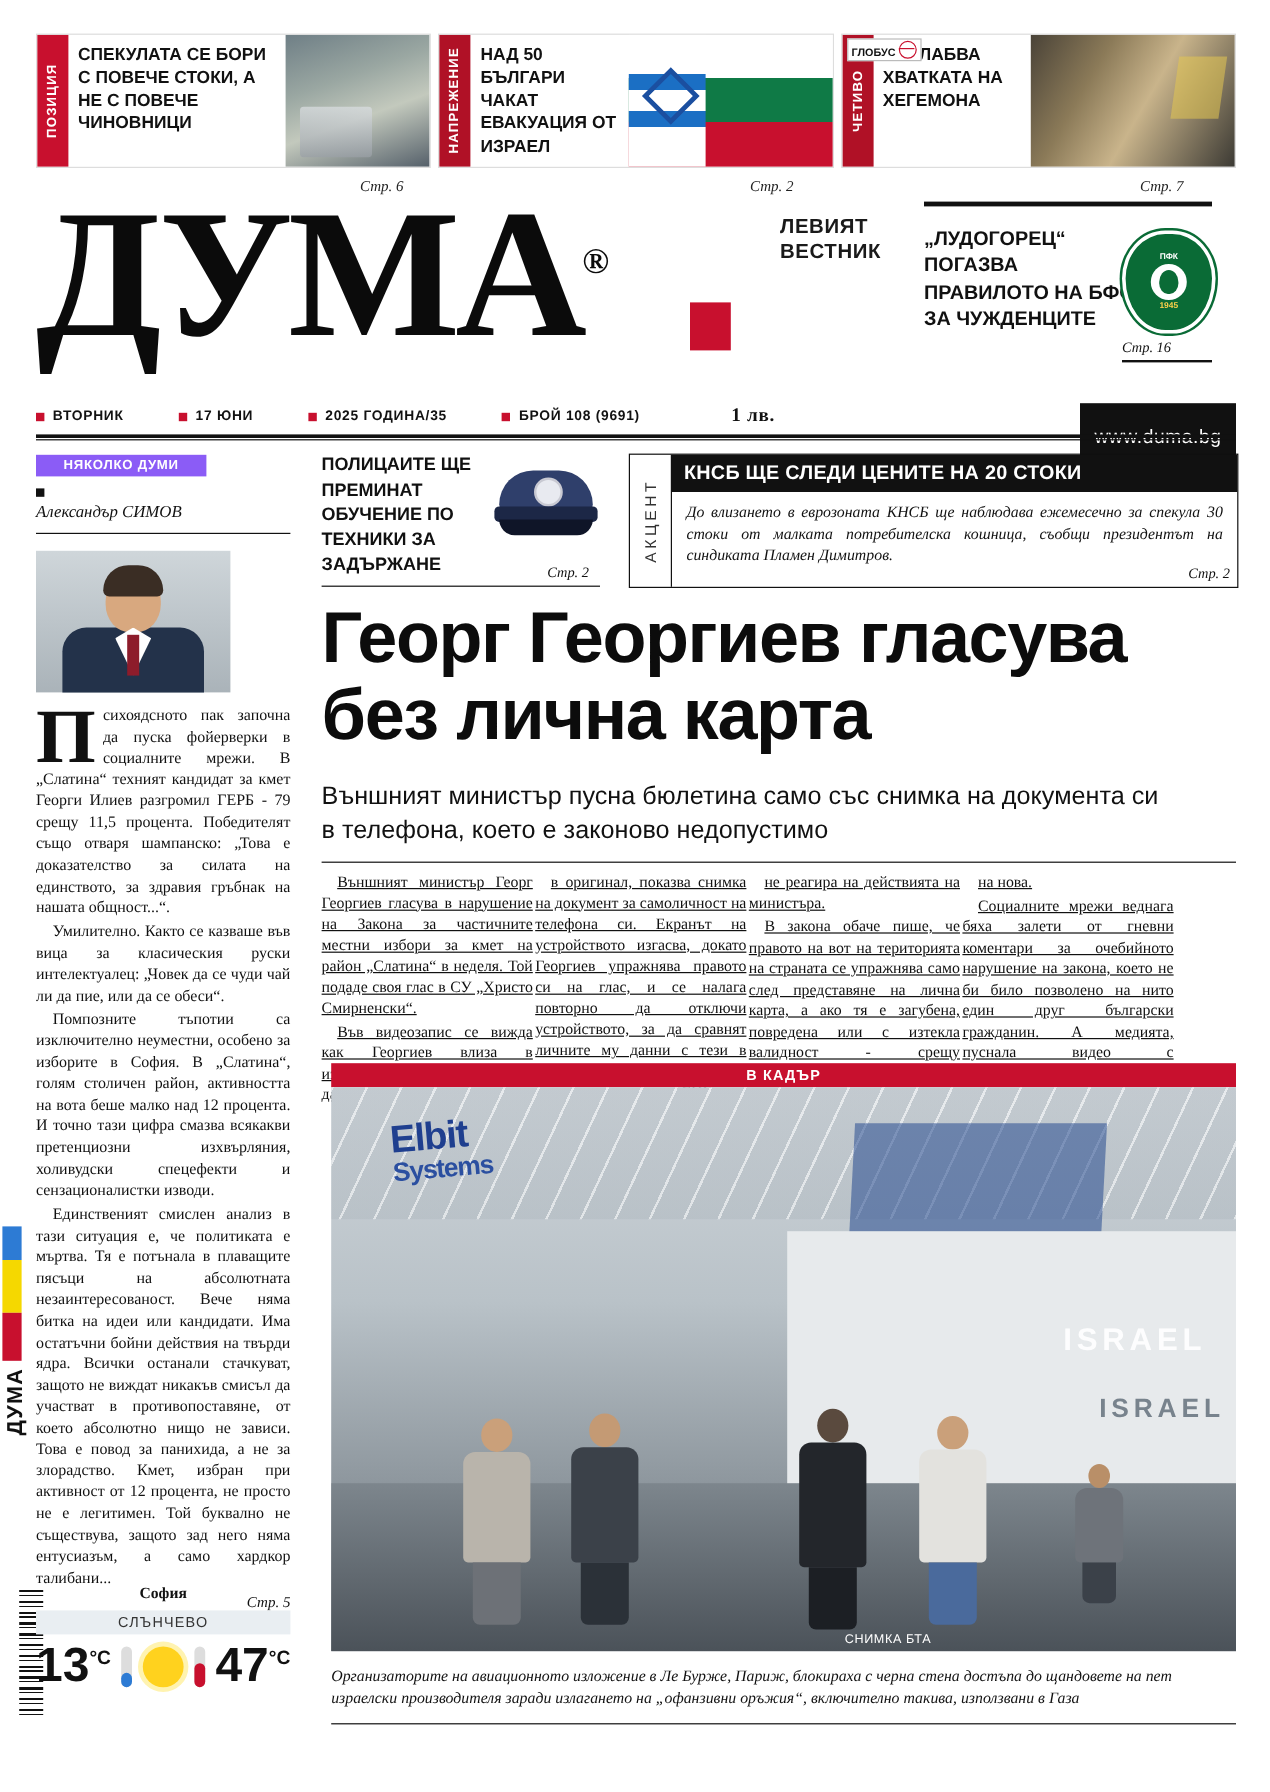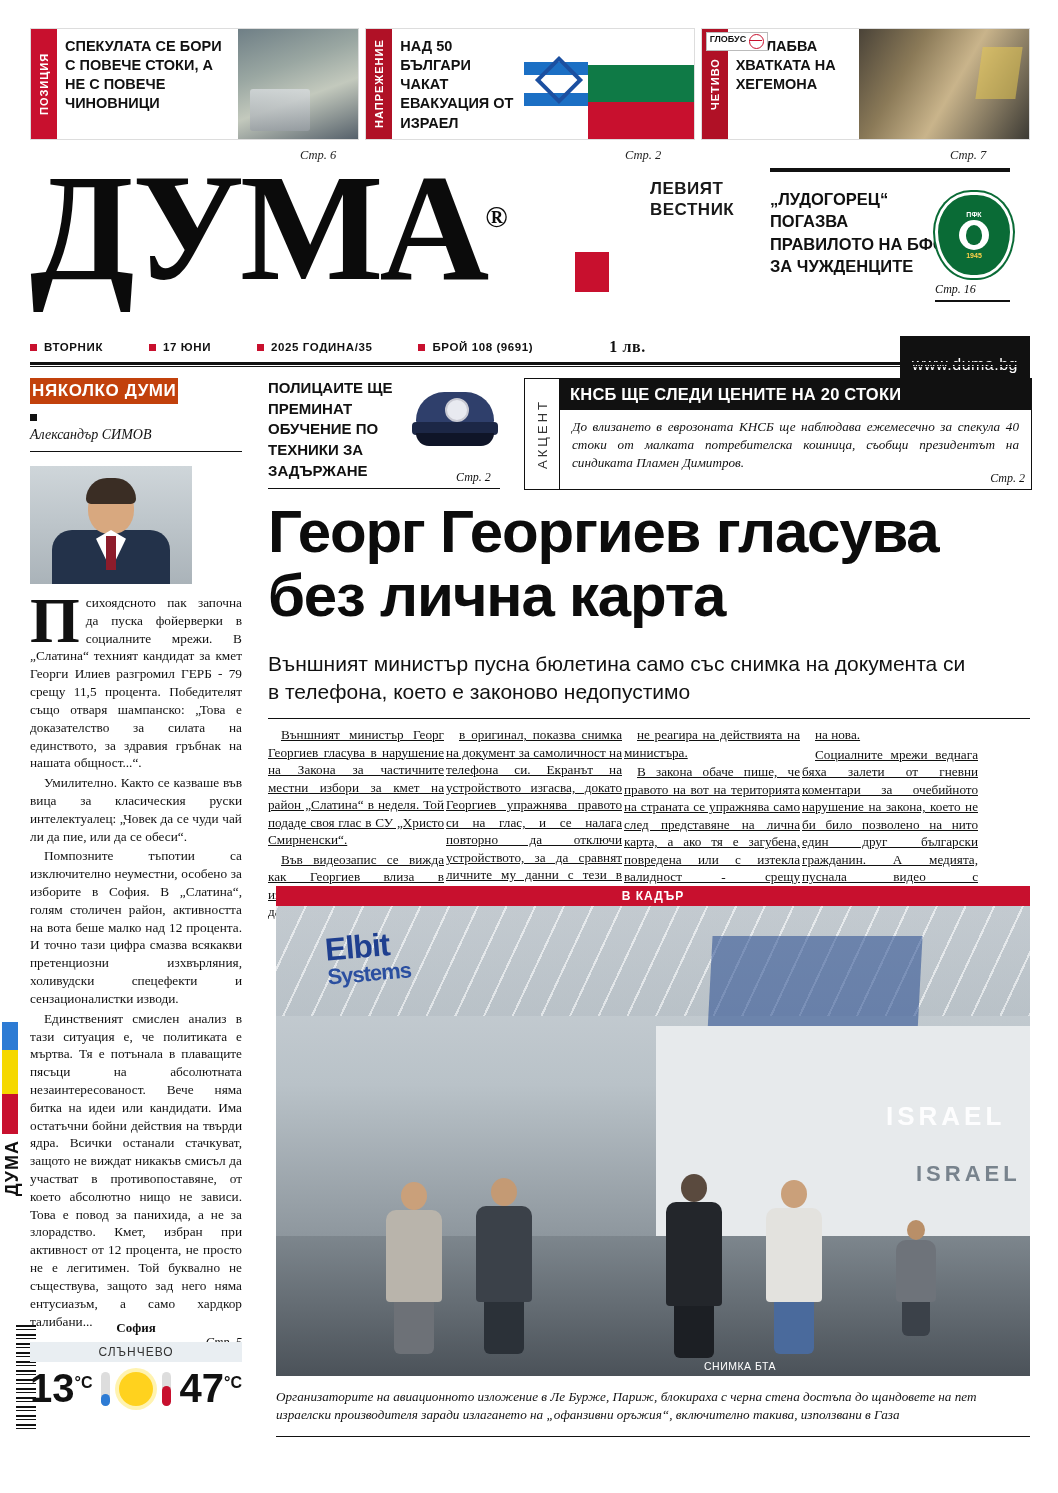--- a/index.html
+++ b/index.html
@@ -39,21 +39,21 @@
   .t2 .thumb:before{content:"";position:absolute;left:0;top:0;width:64px;height:100%;
     background:linear-gradient(180deg,#ffffff 0 30%,#1b6fc4 30% 42%,#ffffff 42% 58%,#1b6fc4 58% 70%,#ffffff 70% 100%);}
   .t2 .thumb:after{content:"";position:absolute;left:18px;top:34px;width:26px;height:26px;
     border:4px solid #1b4fa0;transform:rotate(45deg);}
   .t3 .thumb{width:170px;background:linear-gradient(120deg,#4a4338 0%,#8b7a58 30%,#c9b48b 55%,#3c3a34 100%);}
   .t3 .thumb:after{content:"";position:absolute;right:10px;top:18px;width:40px;height:52px;
     background:#e4c752;opacity:.55;transform:skewX(-8deg);}
   .globe-badge{
     position:absolute;left:4px;top:3px;background:#fff;border:1px solid #bbb;
     font-family:"Liberation Sans",sans-serif;font-size:9px;font-weight:bold;
-    padding:1px 3px;display:flex;align-items:flex-start;gap:3px;z-index:3;
+    padding:1px 3px;display:flex;align-items:flex-end;gap:3px;z-index:3;
   }
   .globe-badge .g{width:13px;height:13px;border-radius:50%;border:1.5px solid #c8102e;position:relative;}
   .globe-badge .g:after{content:"";position:absolute;left:-1.5px;top:4.5px;width:13px;height:1.5px;background:#c8102e;}
   .page-ref{
     font-family:"Liberation Serif",serif;font-style:italic;font-size:12.5px;color:#222;
     position:absolute;
   }
 
   
   .masthead{position:absolute;left:30px;top:160px;width:1000px;height:168px;}
@@ -103,23 +103,23 @@
     position:absolute;right:0;top:0;background:#111;color:#fff;
     font-family:"Liberation Sans",sans-serif;font-size:16px;font-weight:normal;
     padding:20px 12px;letter-spacing:.5px;
   }
   .hr-thick{position:absolute;left:30px;top:362px;width:1000px;height:3px;background:#111;}
   .hr-thin{position:absolute;left:30px;top:366px;width:1000px;height:1px;background:#111;}
 
   
   .leftcol{position:absolute;left:30px;top:378px;width:212px;}
   .kicker{
-    display:inline-block;background:#c2410c;color:#fff;
-    font-family:"Liberation Sans",sans-serif;font-weight:bold;font-size:17px;
-    padding:3px 2px;letter-spacing:.6px;
+    display:inline-block;background:#8b5cf6;color:#fff;
+    font-family:"Liberation Sans",sans-serif;font-weight:bold;font-size:11px;
+    padding:3px 23px;letter-spacing:.6px;
   }
   .col-title{
     font-family:"Liberation Sans",sans-serif;font-weight:bold;font-size:30px;
     letter-spacing:-.5px;margin:14px 0 8px 0;color:#111;
   }
   .col-sq{width:7px;height:7px;background:#111;margin:10px 0 6px 0;}
   .byline{font-style:italic;font-size:14px;color:#111;}
   .byline-rule{width:212px;height:1px;background:#111;margin-top:8px;}
   .portrait{
     width:162px;height:118px;margin:14px 0 10px 0;position:relative;overflow:hidden;
@@ -399,21 +399,21 @@
     </div>
     <div class="police-pg">Стр. 2</div>
   </div>
 
   <div class="accent-box">
     <div class="accent-side">
       <span>АКЦЕНТ</span>
     </div>
     <div class="accent-main">
       <div class="accent-head">КНСБ ЩЕ СЛЕДИ ЦЕНИТЕ НА 20 СТОКИ</div>
-      <div class="accent-body">До влизането в еврозоната КНСБ ще наблюдава ежемесечно за спекула 40 стоки от малката потребителска кошница, съобщи президентът на синдиката Пламен Димитров.</div>
+      <div class="accent-body">До влизането в еврозоната КНСБ ще наблюдава ежемесечно за спекула 30 стоки от малката потребителска кошница, съобщи президентът на синдиката Пламен Димитров.</div>
     </div>
     <div class="accent-pg">Стр. 2</div>
   </div>
 
   <div class="headline">Георг Георгиев гласува без лична карта</div>
   <div class="subhead">Външният министър пусна бюлетина само със снимка на документа си в телефона, което е законово недопустимо</div>
   <div class="hr-head"></div>
 
   <div class="artcols">
     <div class="artcol">

